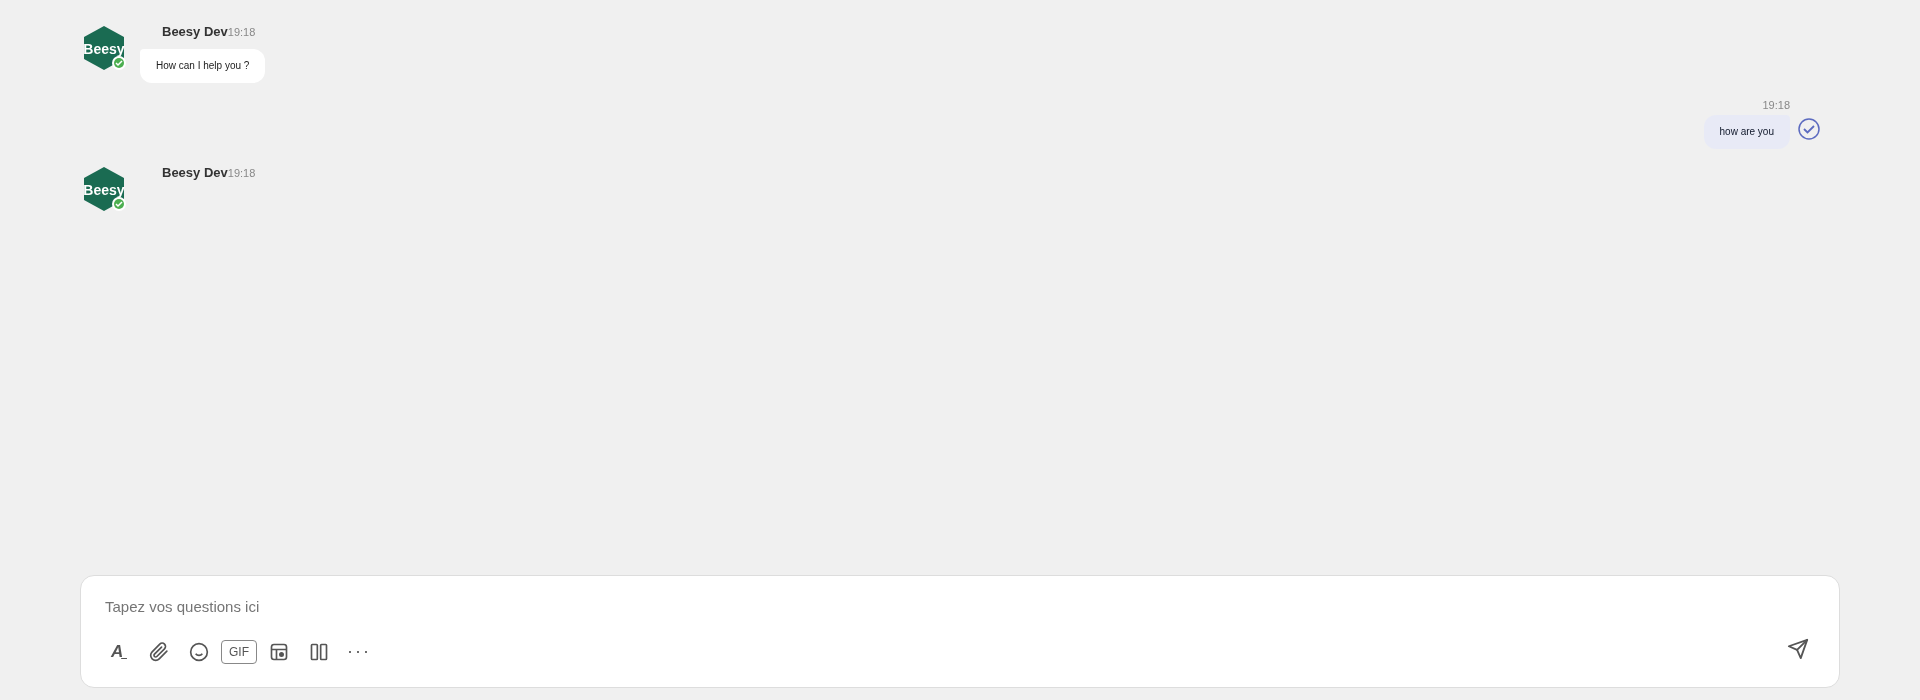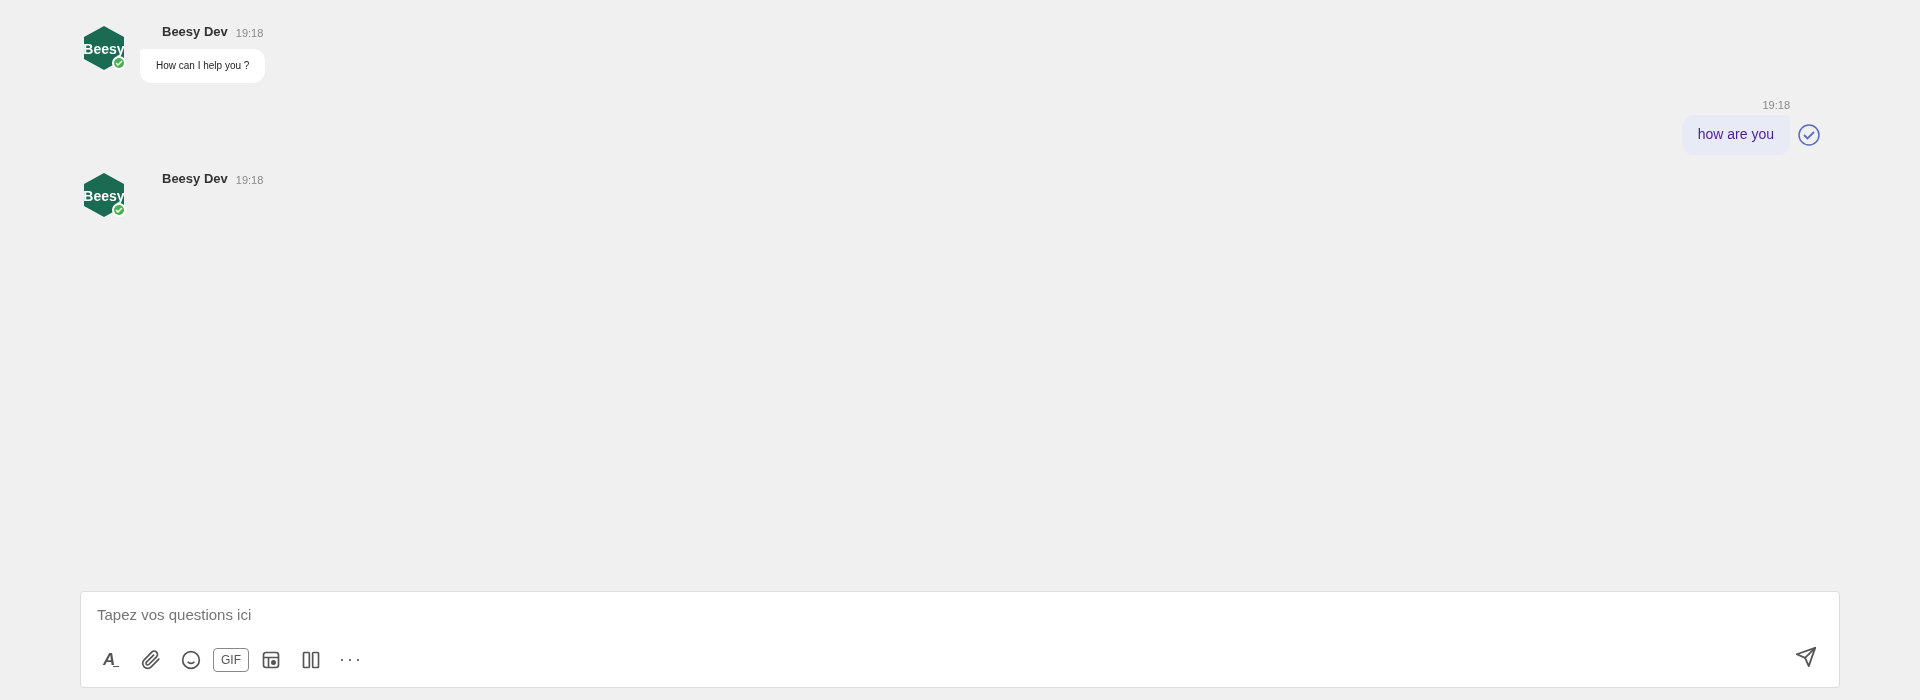--- a/index.html
+++ b/index.html
@@ -51,22 +51,21 @@
 
     .bot-bubbles {
       display: flex;
       flex-direction: column;
       gap: 6px;
       max-width: 600px;
     }
 
     .bot-header {
       display: flex;
-      align-items: flex-end;
-      gap: 8px;
+      align-items: center;
       margin-bottom: 4px;
       padding-left: 22px;
     }
 
     .bot-name {
       font-size: 13px;
       font-weight: 600;
       color: #333;
     }
 
@@ -103,22 +102,22 @@
       justify-content: flex-end;
       align-items: flex-end;
       gap: 8px;
       padding-right: 20px;
     }
 
     .bubble-user {
       background: #e8eaf6;
       border-radius: 12px 4px 12px 12px;
       padding: 10px 16px;
-      font-size: 14px;
-      color: #4c1d95;
+      font-size: 10px;
+      color: #0f172a;
       line-height: 1.4;
       max-width: 400px;
     }
 
     .user-time {
       font-size: 11px;
       color: #888;
       text-align: right;
       margin-bottom: 4px;
     }
@@ -136,22 +135,22 @@
     }
 
     
     .input-area {
       background: #f0f0f0;
       padding: 8px 80px 12px;
     }
 
     .input-box {
       background: #ffffff;
-      border-radius: 4px;
-      padding: 0;
+      border-radius: 14px;
+      padding: 8px;
       border: 1px solid #ddd;
     }
 
     .input-text-row {
       padding: 14px 16px 10px;
     }
 
     .input-field {
       width: 100%;
       border: none;

